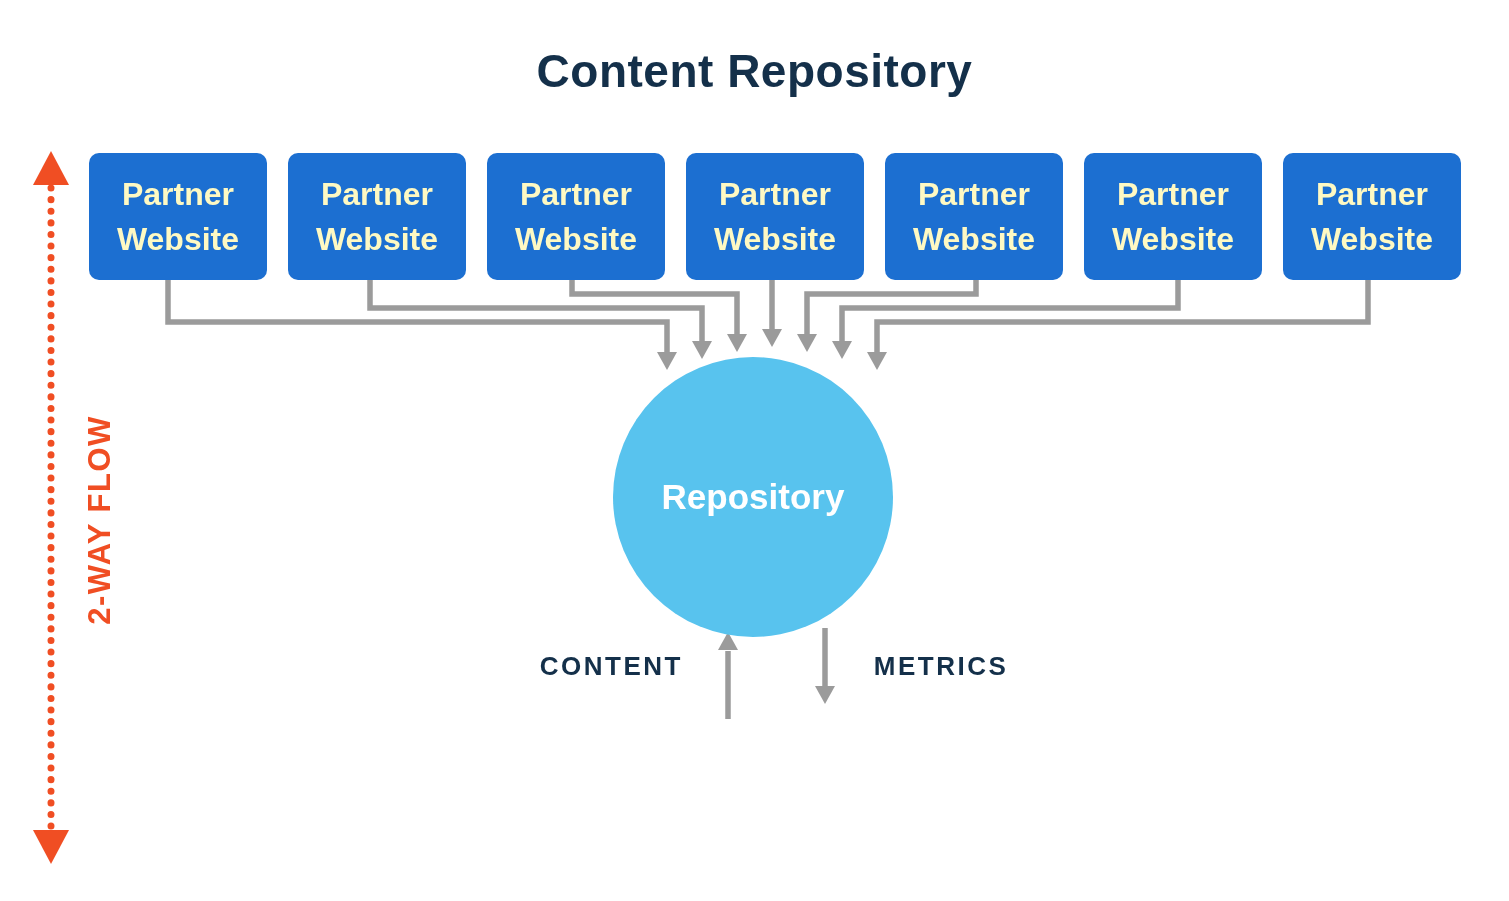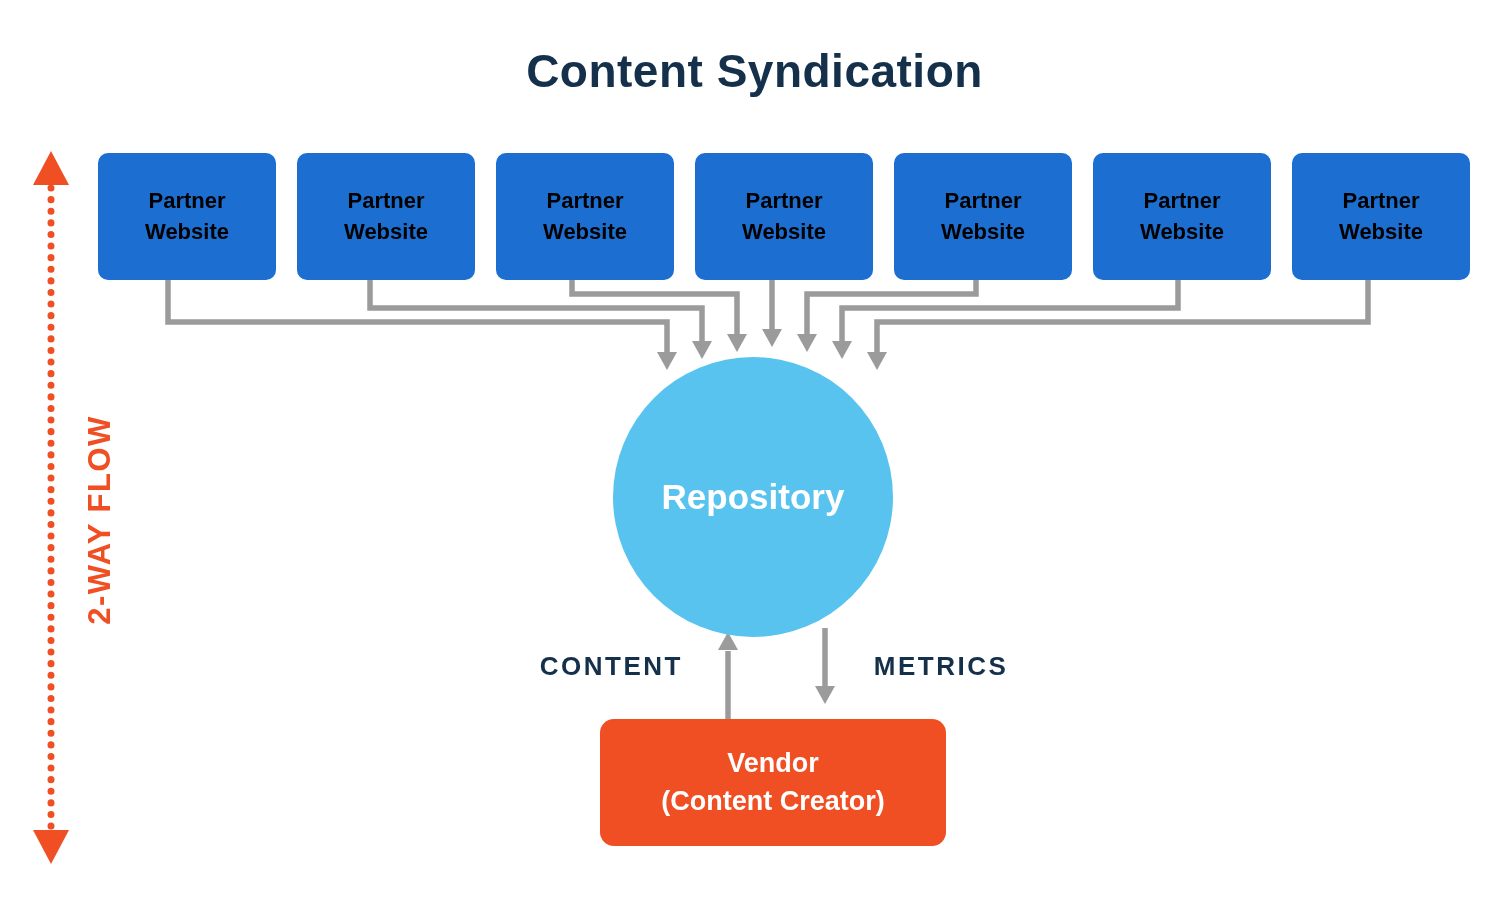--- a/index.html
+++ b/index.html
@@ -26,30 +26,29 @@
     left: 0; top: 0;
     width: 1509px; height: 901px;
   }
   .pbox {
     position: absolute;
     top: 153px;
     width: 178px;
     height: 127px;
     background: #1c6fd1;
     border-radius: 10px;
-    color: #000000;
-    font-size: 22px;
+    color: #fef9c3;
+    font-size: 32px;
     font-weight: bold;
     line-height: 1.38;
     text-align: center;
     display: flex;
     align-items: center;
     justify-content: center;
     white-space: pre-line;
-    margin-left: 9px;
   }
   .repo {
     position: absolute;
     left: 613px; top: 357px;
     width: 280px; height: 280px;
     border-radius: 50%;
     background: #58c3ee;
     color: #ffffff;
     font-size: 35px;
     font-weight: bold;
@@ -127,21 +126,21 @@
       <polygon points="815,686 835,686 825,704"></polygon>
     </g>
 
     <g>
       <line x1="51" y1="188" x2="51" y2="828" stroke="#f04e23" stroke-width="7" stroke-linecap="round" stroke-dasharray="0.1 11.5"></line>
       <polygon points="51,151 33,185 69,185" fill="#f04e23"></polygon>
       <polygon points="51,864 33,830 69,830" fill="#f04e23"></polygon>
     </g>
   </svg>
 
-  <div class="title">Content Syndication</div>
+  <div class="title">Content Repository</div>
 
   <div class="pbox" style="left:89px">Partner
 Website</div>
   <div class="pbox" style="left:288px">Partner
 Website</div>
   <div class="pbox" style="left:487px">Partner
 Website</div>
   <div class="pbox" style="left:686px">Partner
 Website</div>
   <div class="pbox" style="left:885px">Partner
@@ -149,18 +148,16 @@
   <div class="pbox" style="left:1084px">Partner
 Website</div>
   <div class="pbox" style="left:1283px">Partner
 Website</div>
 
   <div class="repo">Repository</div>
 
   <div class="edge-label content">CONTENT</div>
   <div class="edge-label metrics">METRICS</div>
 
-  <div class="vendor">Vendor
-(Content Creator)</div>
 
   <div class="flow-label">2-WAY FLOW</div>
 
 </div>
 
 </body></html>

